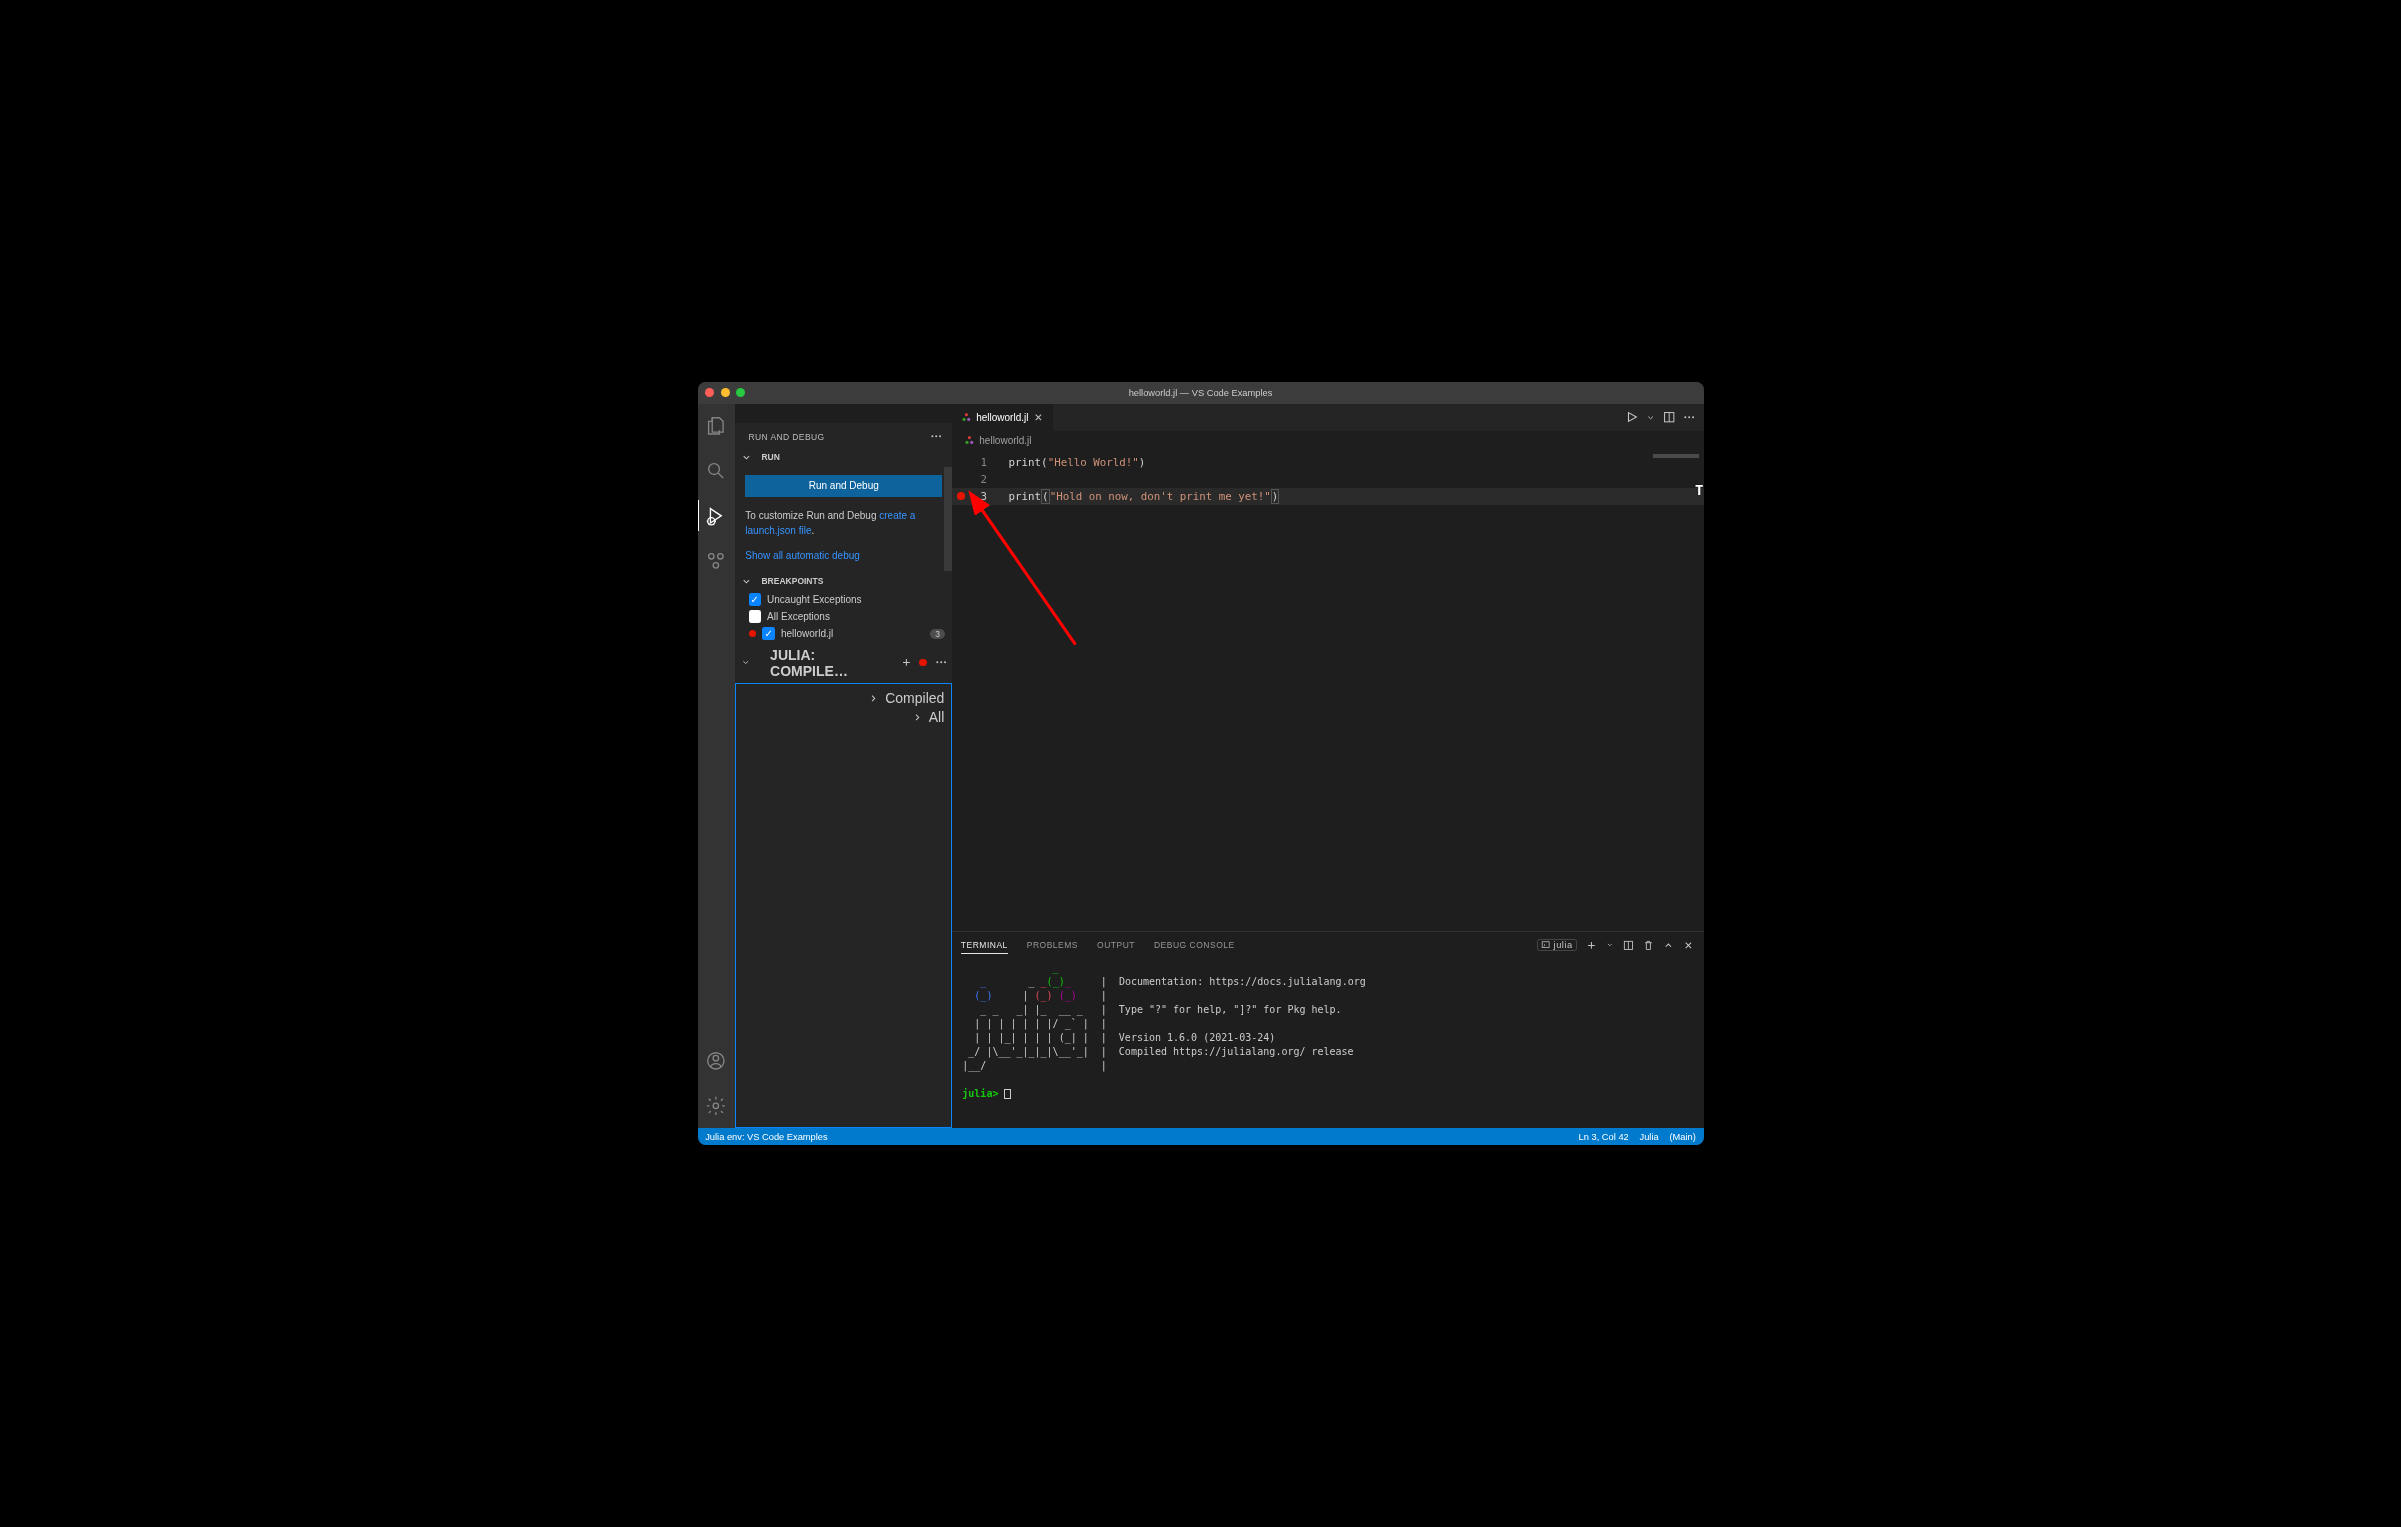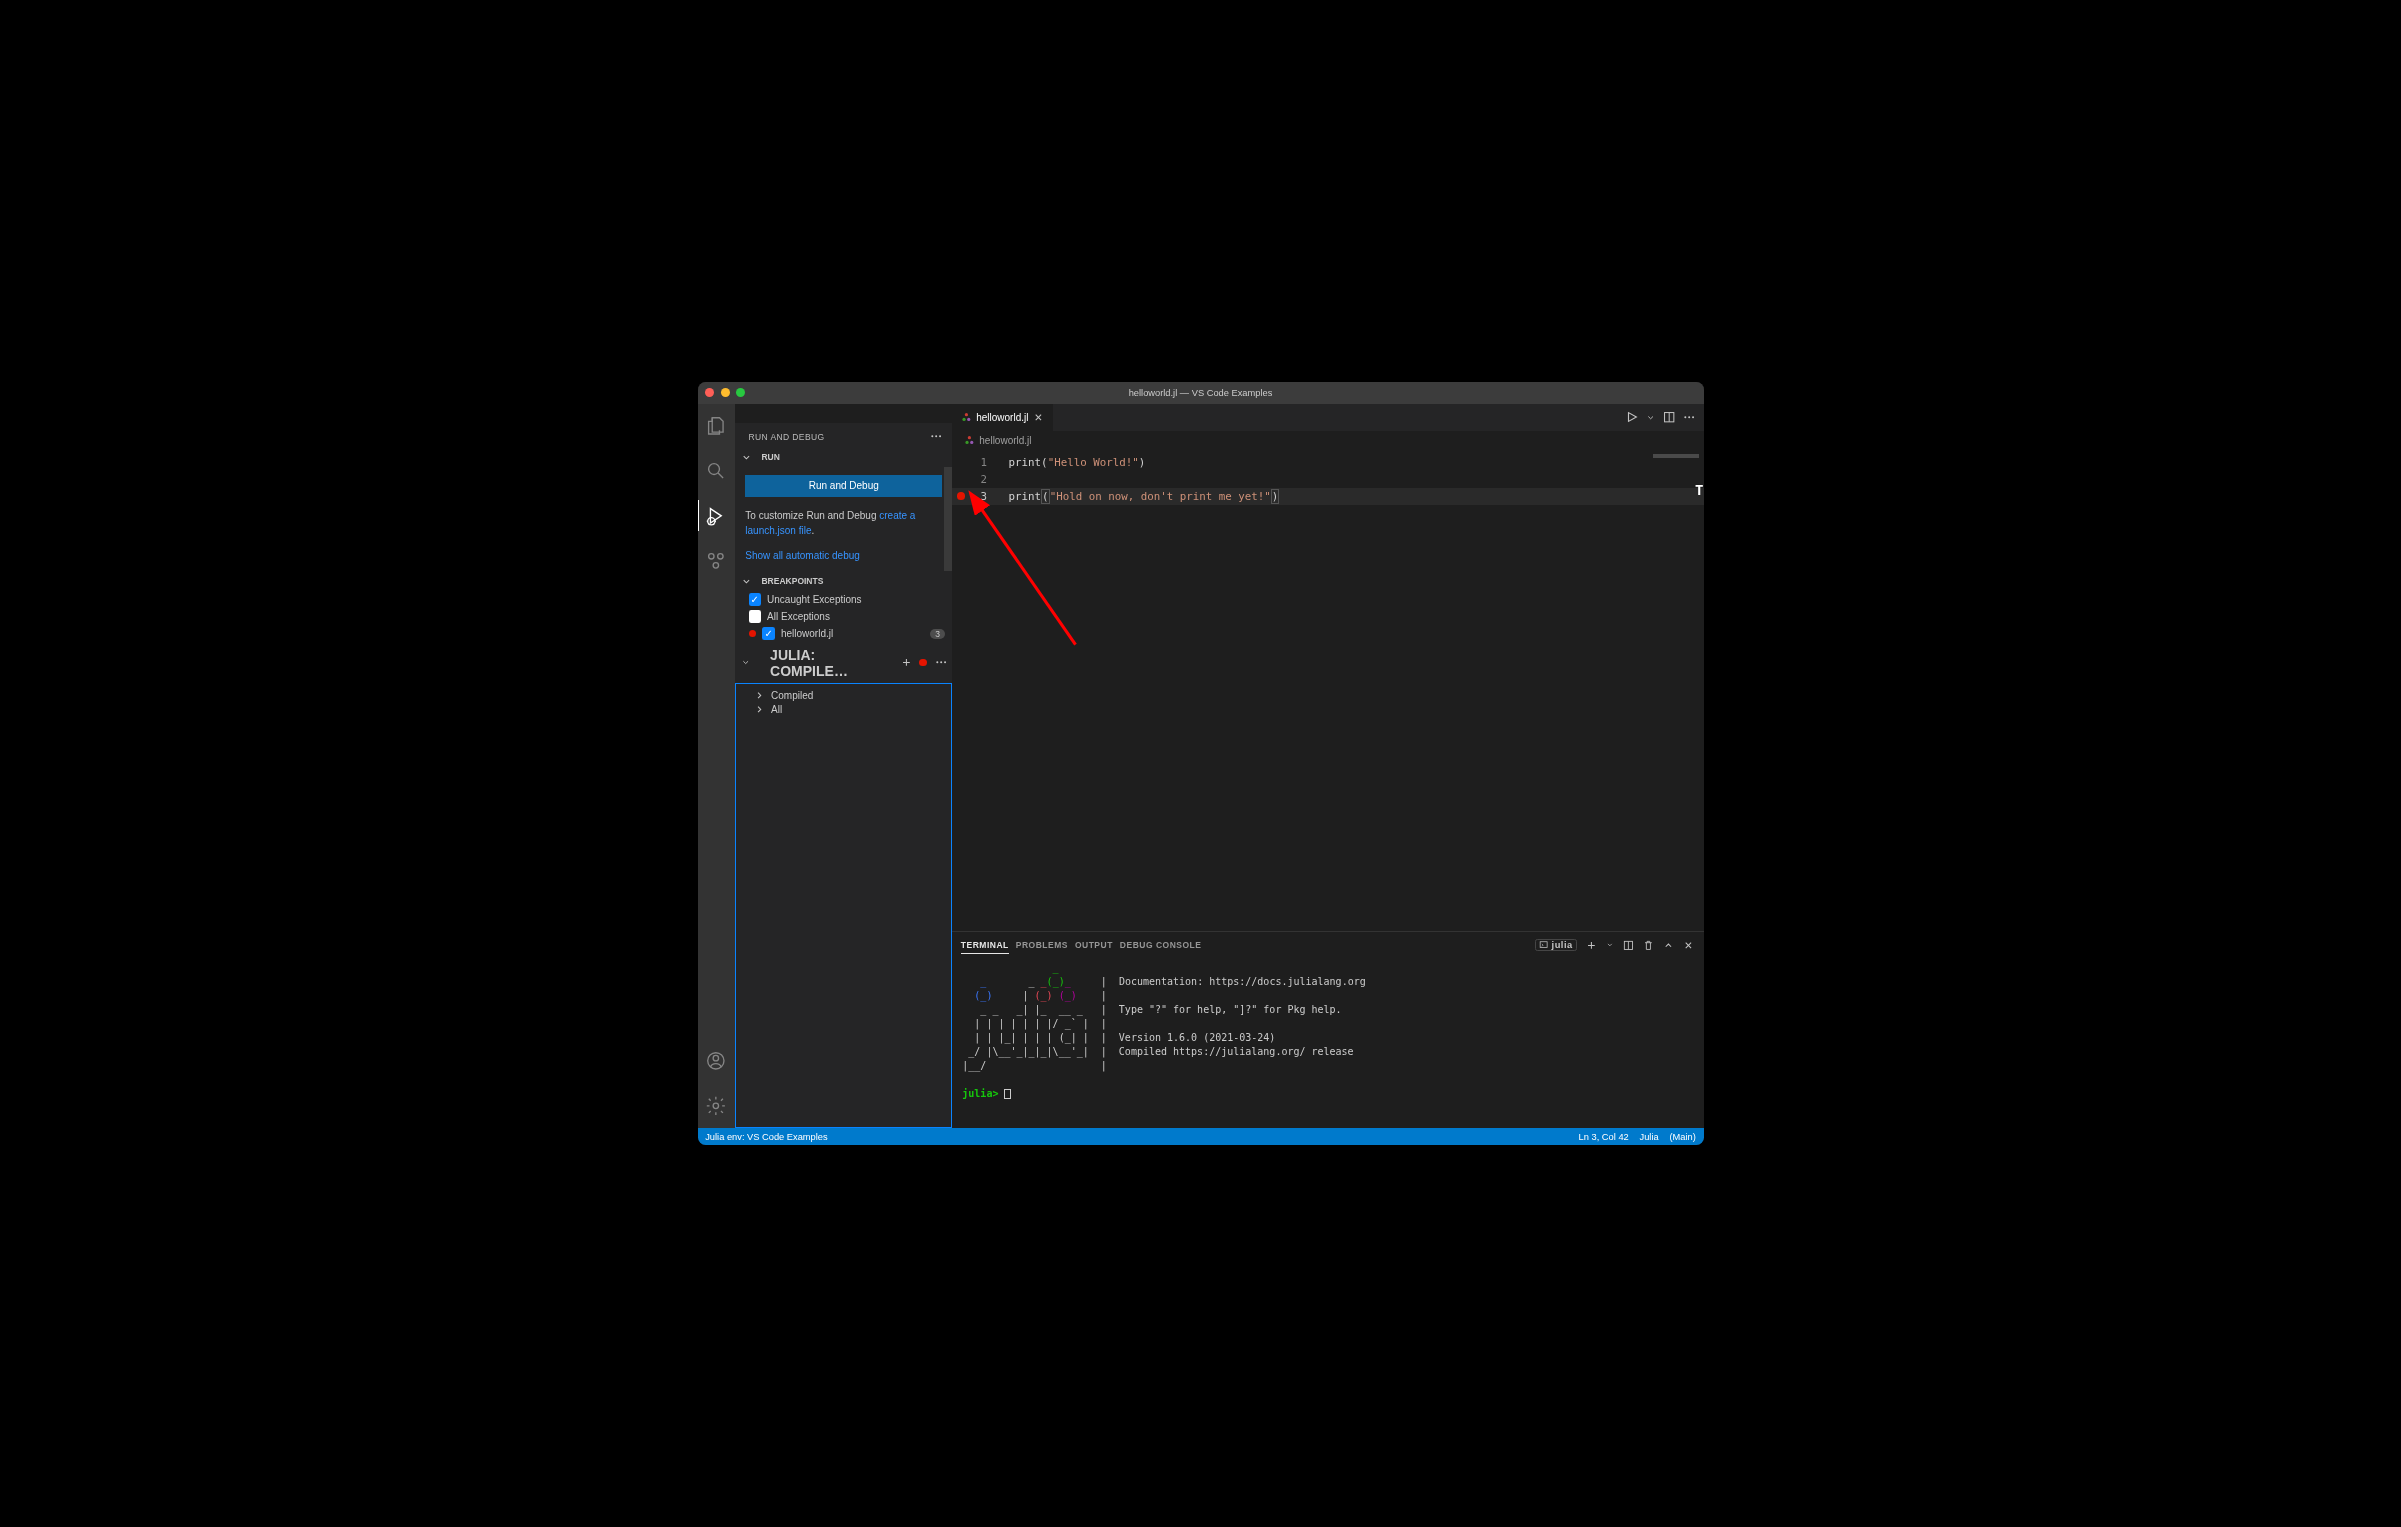--- a/index.html
+++ b/index.html
@@ -128,21 +128,21 @@
     padding: 4.6px 4.6px 4.6px 6.2px;
     font-size: 14px;
     font-weight:700;
   }
   .jc-header .hdr-right { margin-left:auto; display:flex; gap:7.7px; align-items:center; color:#c5c5c5;}
   .jc-body {
     border: 0.8px solid #0a84ff;
     flex:1;
     padding: 4.6px 0;
   }
-  .jc-row { display:flex; align-items:center; gap:6.2px; padding:1.5px 6.2px 1.5px 18.6px; font-size:10px; }
+  .jc-row { display:flex; align-items:center; gap:6.2px; padding:1.5px 6.2px 1.5px 18.6px; font-size:14px;justify-content:flex-end; }
   .main { flex:1; display:flex; flex-direction:column; min-width:0; background:#1e1e1e; }
 
   .tabs-row {
     height: 27px;
     background:#252526;
     display:flex;
     align-items:stretch;
   }
   .tab {
     display:flex; align-items:center; gap:4.6px;
@@ -186,25 +186,24 @@
 
   .panel {
     height: 197px;
     border-top:0.8px solid #333;
     background:#1e1e1e;
     display:flex; flex-direction:column;
   }
   .panel-tabs {
     display:flex; align-items:center; height:26px;
     padding: 0 9.3px;
-    gap: 7px;
+    gap: 19px;
     font-size:8.5px;
     color:#969696;
     letter-spacing:0.5px;
-    font-weight:bold;
   }
   .panel-tab { cursor:pointer; padding:3.1px 0; }
   .panel-tab.active { color:#e7e7e7; border-bottom:0.8px solid #e7e7e7; }
   .panel-right { margin-left:auto; display:flex; align-items:center; gap:9.3px; color:#c5c5c5; font-size:10px; }
   .term-launcher { display:flex; align-items:center; gap:3.1px; border:0.8px solid #454545; padding:0 3.1px; border-radius:2.3px; font-size:9.3px; }
   .terminal {
     flex:1;
     font-family: Menlo, Consolas, monospace;
     font-size: 10px;
     color:#ccc;

